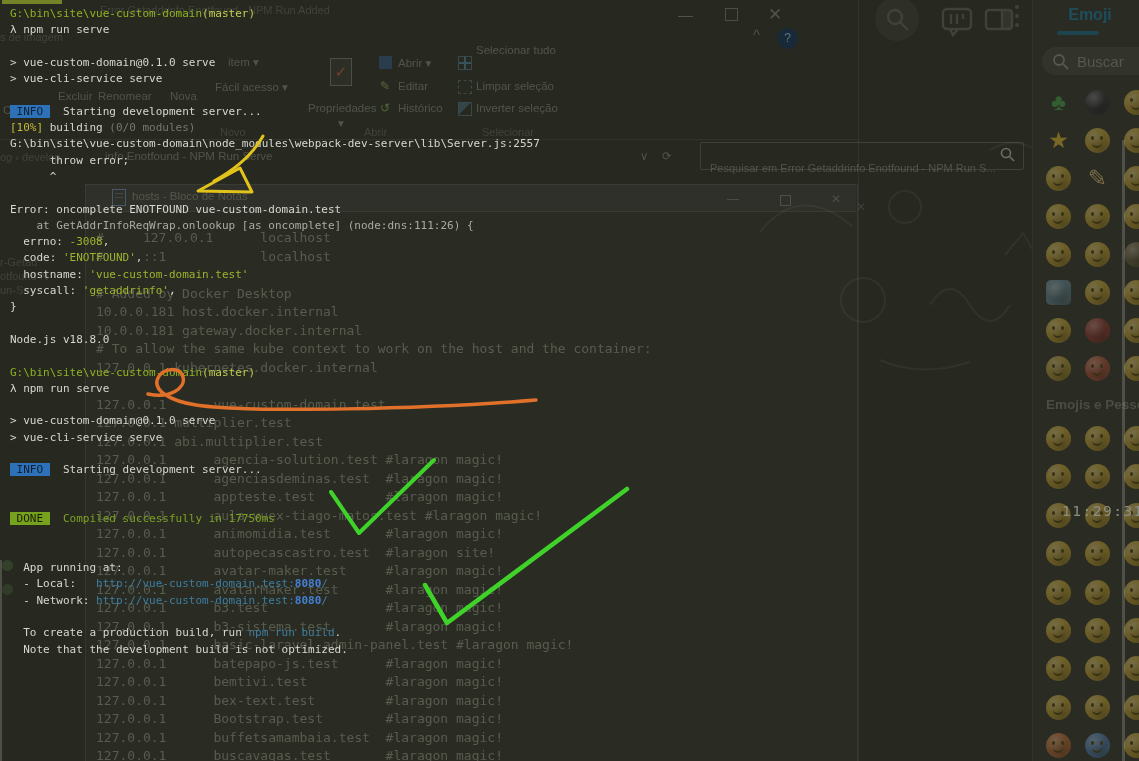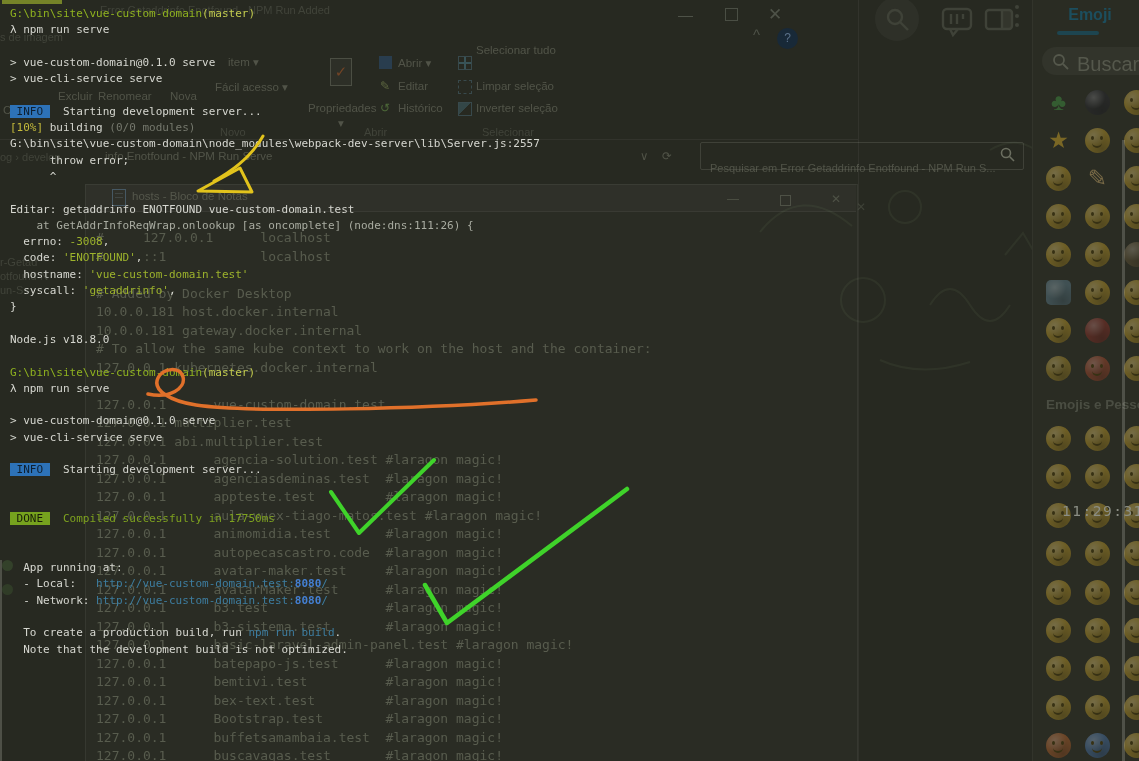--- a/index.html
+++ b/index.html
@@ -43,21 +43,21 @@
           font-size:12px;text-align:center;line-height:21px;opacity:.85;}
   
   .dimicon{stroke:#3f4238;fill:none;stroke-width:2.4;}
   
   #epanel{left:1032px;top:0;width:107px;height:761px;background:#2a2c23;
           border-left:1px solid rgba(255,255,255,.04);}
   #e-title{left:1060px;top:6px;width:60px;text-align:center;color:#1c4e5e;
            font-size:16px;font-weight:bold;}
   #e-underline{left:1057px;top:31px;width:42px;height:4px;background:#1d4550;border-radius:2px;}
   #e-search{left:1042px;top:47px;width:110px;height:28px;background:#32342b;border-radius:14px;}
-  #e-search-label{left:1077px;top:53px;color:#55584c;font-size:20px;}
+  #e-search-label{left:1077px;top:53px;color:#55584c;font-size:15px;}
   #e-header{left:1046px;top:397px;color:#4a4d42;font-size:13.5px;font-weight:bold;white-space:nowrap;}
   #e-time{left:1062px;top:503px;color:#8b8e85;letter-spacing:1.5px;font-size:14.5px;
           font-family:"DejaVu Sans Mono","Liberation Mono",monospace;z-index:30;}
   #e-scrollline{left:1122px;top:140px;width:3px;height:621px;background:rgba(215,215,205,.22);}
   .emo{position:absolute;width:25px;height:25px;border-radius:50%;opacity:.42;
        background-image:radial-gradient(circle at 35% 30%, rgba(255,255,255,.38), rgba(255,255,255,0) 48%),
                         radial-gradient(circle at 68% 82%, rgba(0,0,0,.30), rgba(0,0,0,0) 62%);}
   .emo.face::before{content:"";position:absolute;left:6px;top:8px;width:3px;height:4px;
        background:#4a3a00;border-radius:50%;box-shadow:9px 0 #4a3a00;}
   .emo.face::after{content:"";position:absolute;left:7px;top:12px;width:10px;height:6px;
@@ -164,21 +164,21 @@
       <div>127.0.0.1 kubernetes.docker.internal</div>
       <div> </div>
       <div>127.0.0.1      vue-custom-domain.test</div>
       <div>127.0.0.1 multiplier.test</div>
       <div>127.0.0.1 abi.multiplier.test</div>
       <div>127.0.0.1      agencia-solution.test #laragon magic!</div>
       <div>127.0.0.1      agenciasdeminas.test  #laragon magic!</div>
       <div>127.0.0.1      appteste.test         #laragon magic!</div>
       <div>127.0.0.1      aula-vuex-tiago-matos.test #laragon magic!</div>
       <div>127.0.0.1      animomidia.test       #laragon magic!</div>
-      <div>127.0.0.1      autopecascastro.code  #laragon magic!</div>
+      <div>127.0.0.1      autopecascastro.test  #laragon site!</div>
       <div>127.0.0.1      avatar-maker.test     #laragon magic!</div>
       <div>127.0.0.1      avatarMaker.test      #laragon magic!</div>
       <div>127.0.0.1      b3.test               #laragon magic!</div>
       <div>127.0.0.1      b3-sistema.test       #laragon magic!</div>
       <div>127.0.0.1      basic-laravel-admin-panel.test #laragon magic!</div>
       <div>127.0.0.1      batepapo-js.test      #laragon magic!</div>
       <div>127.0.0.1      bemtivi.test          #laragon magic!</div>
       <div>127.0.0.1      bex-text.test         #laragon magic!</div>
       <div>127.0.0.1      Bootstrap.test        #laragon magic!</div>
       <div>127.0.0.1      buffetsamambaia.test  #laragon magic!</div>
@@ -191,21 +191,21 @@
       <div></div>
       <div><span class="s-w">&gt; vue-custom-domain@0.1.0 serve</span></div>
       <div><span class="s-w">&gt; vue-cli-service serve</span></div>
       <div></div>
       <div><span class="s-binfo"> INFO </span><span class="s-w">  Starting development server...</span></div>
       <div><span class="s-yel">[10%]</span><span class="s-w"> building </span><span class="s-dim">(0/0 modules)</span></div>
       <div><span class="s-w">G:\bin\site\vue-custom-domain\node_modules\webpack-dev-server\lib\Server.js:2557</span></div>
       <div><span class="s-w">      throw error;</span></div>
       <div><span class="s-w">      ^</span></div>
       <div></div>
-      <div><span class="s-w">Editar: getaddrinfo ENOTFOUND vue-custom-domain.test</span></div>
+      <div><span class="s-w">Error: oncomplete ENOTFOUND vue-custom-domain.test</span></div>
       <div><span class="s-dim2">    at GetAddrInfoReqWrap.onlookup [as oncomplete] (node:dns:111:26) {</span></div>
       <div><span class="s-w">  errno: </span><span class="s-num">-3008</span><span class="s-w">,</span></div>
       <div><span class="s-w">  code: </span><span class="s-str">'ENOTFOUND'</span><span class="s-w">,</span></div>
       <div><span class="s-w">  hostname: </span><span class="s-str">'vue-custom-domain.test'</span></div>
       <div><span class="s-w">  syscall: </span><span class="s-str">'getaddrinfo'</span><span class="s-w">,</span></div>
       <div><span class="s-w">}</span></div>
       <div></div>
       <div><span class="s-w">Node.js v18.8.0</span></div>
       <div></div>
       <div><span class="s-path">G:\bin\site\vue-custom-domain</span><span class="s-mas">(master)</span></div>

